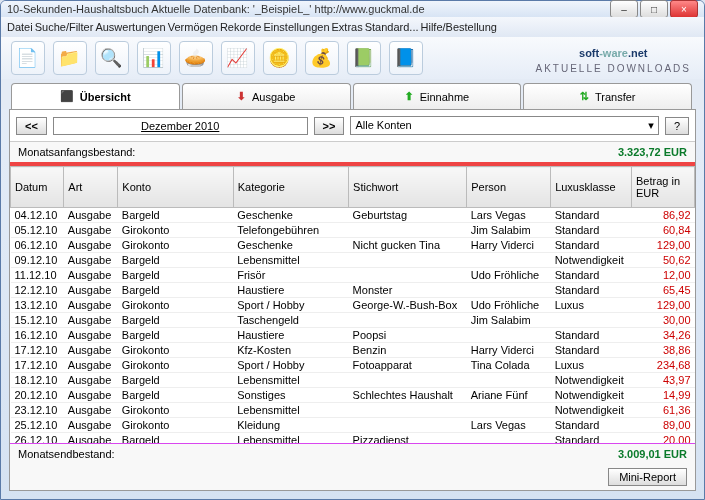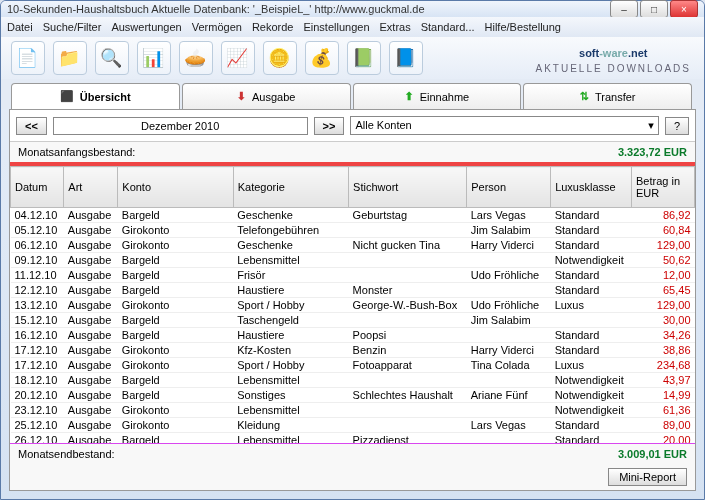--- a/index.html
+++ b/index.html
@@ -3,36 +3,36 @@
 <meta charset="utf-8">
 <style>
 * { margin: 0; padding: 0; box-sizing: border-box; font-family: Tahoma, sans-serif; font-size: 11px; }
 body { background: #dce4f0; width: 705px; height: 500px; overflow: hidden; position: relative; }
 .window { border: 1px solid #5a7aa8; border-radius: 6px 6px 0 0; background: linear-gradient(#e8eff9, #d5e2f2); height: 100%; display: flex; flex-direction: column; }
 .titlebar { height: 16px; background: linear-gradient(#f0f5fc, #d8e4f4); display: flex; align-items: center; padding: 0 6px; border-radius: 5px 5px 0 0; font-size: 12px; color: #333; }
 .titlebar .title { flex: 1; }
 .titlebar .win-btns { display: flex; gap: 2px; }
 .titlebar .win-btn { width: 28px; height: 18px; border-radius: 3px; border: 1px solid #888; background: linear-gradient(#fff,#ddd); display: flex; align-items: center; justify-content: center; font-size: 10px; }
 .titlebar .win-btn.close { background: linear-gradient(#f88,#d33); color: #fff; border-color: #a33; }
-.menubar { height: 20px; background: linear-gradient(#f4f7fc,#e0e8f4); display: flex; align-items: center; padding: 0 6px; gap: 10px; color: #222; }
+.menubar { height: 20px; background: linear-gradient(#f4f7fc,#e0e8f4); display: flex; align-items: center; padding: 0 6px; gap: 2px; color: #222; }
 .menubar span { cursor: default; }
 .logo-overlay { position: absolute; right: 14px; top: 37px; text-align: center; pointer-events: none; }
 .logo-overlay .brand { font-size: 22px; font-weight: bold; color: #1a3a6a; }
 .logo-overlay .brand .lg { color: #7aa; }
 .logo-overlay .sub { font-size: 10px; letter-spacing: 2px; color: #667; }
 .toolbar { height: 42px; background: linear-gradient(#f8fafd,#e6edf7); display: flex; align-items: center; padding: 4px 10px; gap: 8px; }
 .tb-btn { width: 34px; height: 34px; border: 1px solid #bcd; border-radius: 4px; background: linear-gradient(#fff,#eef3fa); display: flex; align-items: center; justify-content: center; font-size: 18px; }
 .tabs { display: flex; padding: 4px 10px 0 10px; gap: 0; background: #e4ebf5; }
 .tab { flex: 1; height: 26px; border: 1px solid #999; border-bottom: none; background: linear-gradient(#fff,#eee); display: flex; align-items: center; justify-content: center; gap: 6px; font-size: 11px; border-radius: 4px 4px 0 0; margin-right: 2px; }
 .tab.active { background: #fff; font-weight: bold; }
 .tab .arr { font-weight: bold; }
 .content { flex: 1; background: #fff; border: 1px solid #999; margin: 0 8px 8px 8px; display: flex; flex-direction: column; overflow: hidden; }
 .nav-row { display: flex; align-items: center; padding: 6px; gap: 6px; border-bottom: 1px solid #ccc; }
 .nav-btn { border: 1px solid #888; background: linear-gradient(#fff,#ddd); padding: 2px 8px; font-weight: bold; }
-.period { flex: 1; text-align: center; border: 1px solid #888; background: #fff; padding: 2px; }
+.period { flex: 1; text-align: center; border: 1px solid #888; background: #fff; padding: 2px; text-decoration: underline; }
 .combo { flex: 1.2; border: 1px solid #888; background: #fff; padding: 2px 4px; display: flex; justify-content: space-between; }
 .help-btn { border: 1px solid #888; padding: 2px 8px; background: linear-gradient(#fff,#ddd); }
 .balance-row { display: flex; justify-content: space-between; padding: 4px 8px; border-bottom: 4px solid #ef4444; background: #f8f8f8; }
 .balance-row .amt { color: #0a7a2a; font-weight: bold; }
 .table-wrap { flex: 1; overflow: auto; }
 table { width: 100%; border-collapse: collapse; font-size: 10px; }
 th { background: linear-gradient(#f8f8f8,#e4e4e4); border: 1px solid #bbb; padding: 8px 4px; text-align: left; font-weight: normal; position: sticky; top: 0; }
 td { border-bottom: 1px solid #eee; padding: 1px 4px; white-space: nowrap; overflow: hidden; }
 td.num { text-align: right; }
 td.red { color: #c00; }

